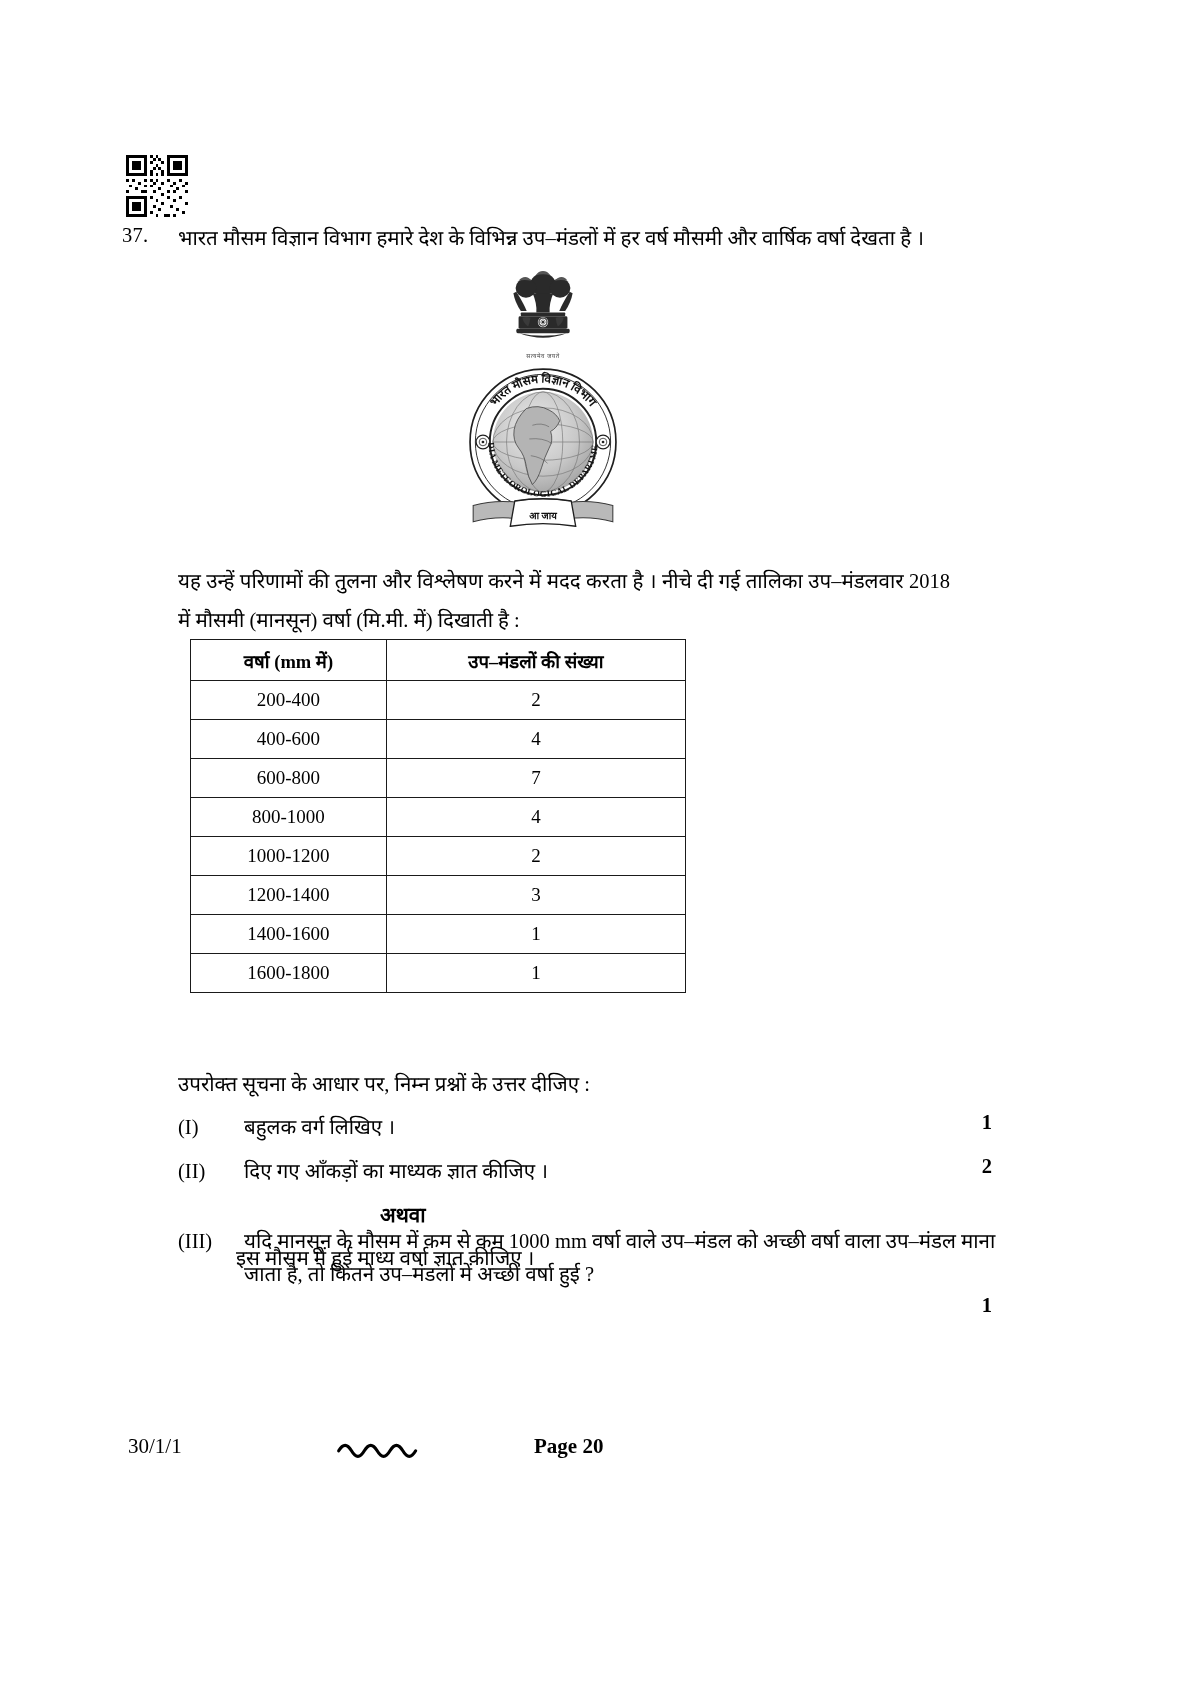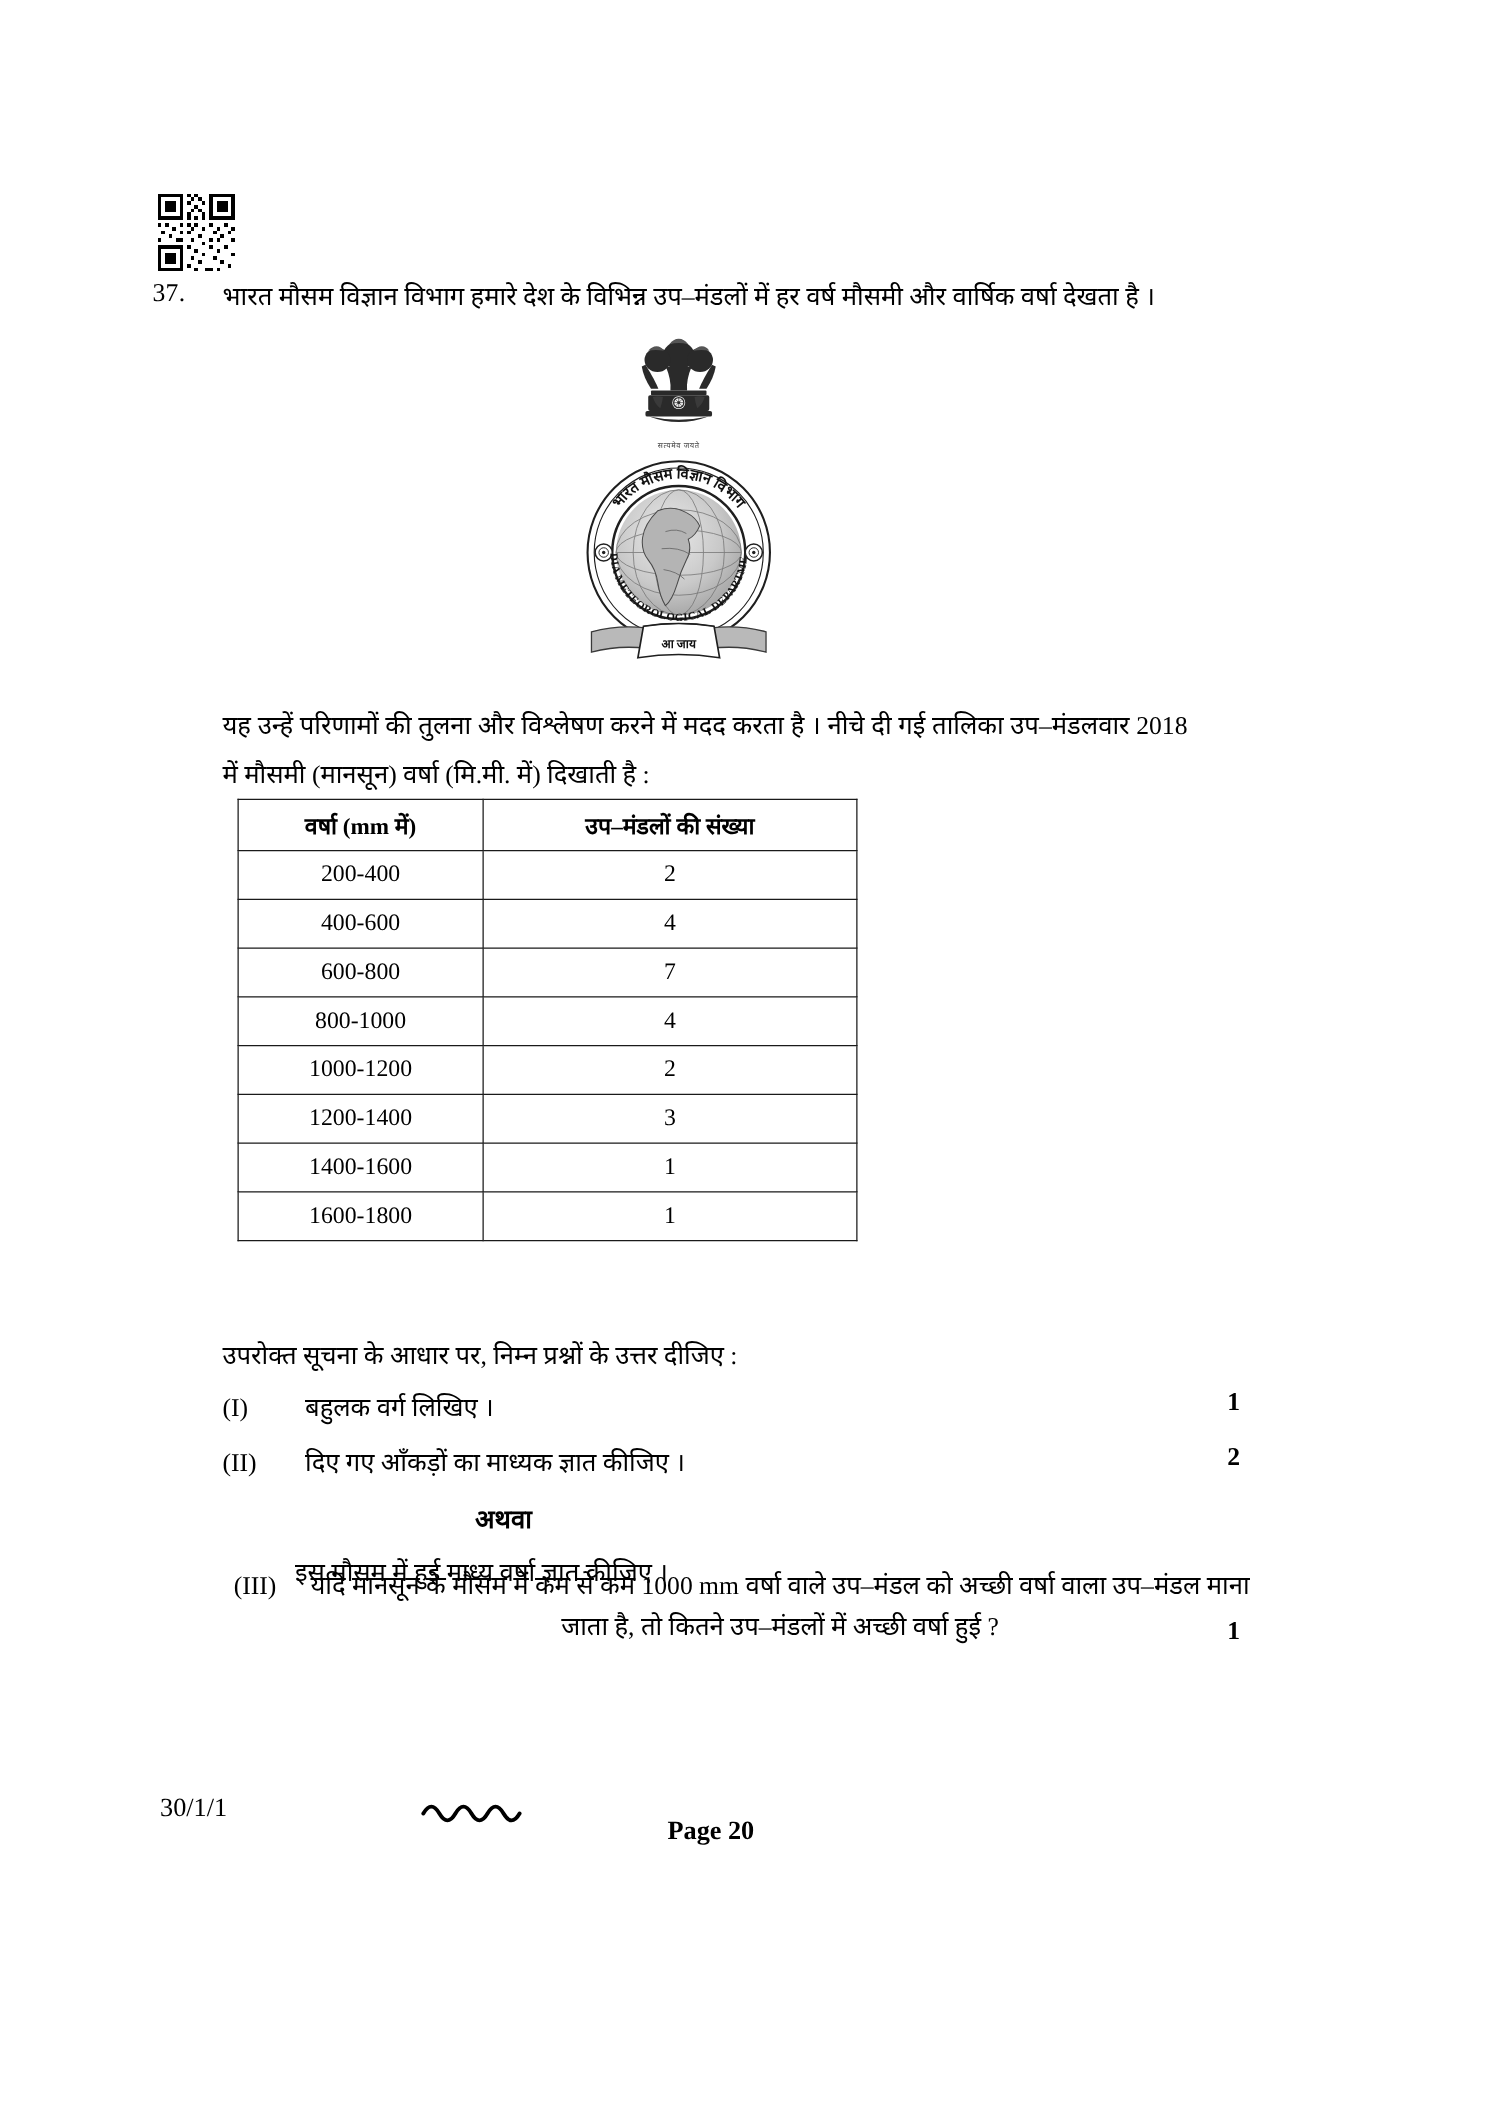--- a/index.html
+++ b/index.html
@@ -161,21 +161,21 @@
   .marks {
     position: absolute;
     font-size: 20.5px;
     font-weight: 700;
     text-align: right;
     width: 30px;
   }
 
   #subq-1 { left: 178px; top: 1111px; width: 800px; }
   #subq-2 { left: 178px; top: 1155px; width: 800px; }
-  #subq-3 { left: 178px; top: 1253px; width: 830px; text-align: center; }
+  #subq-3 { left: 178px; top: 1225px; width: 830px; }
 
   #marks-1 { left: 962px; top: 1111px; }
   #marks-2 { left: 962px; top: 1155px; }
   #marks-3 { left: 962px; top: 1294px; }
 
   .athava {
     position: absolute;
     left: 380px;
     top: 1200px;
     font-size: 20.5px;
@@ -202,21 +202,20 @@
     top: 1436px;
     width: 110px;
     height: 26px;
   }
   .footer-page {
     position: absolute;
     left: 534px;
     top: 1434px;
     font-size: 21px;
     font-weight: 700;
-    margin-top: 18px;
   }
 </style>
 </head>
 <body>
 
 <div class="page">
 
   <div class="qr-wrap">
     <svg viewBox="0 0 21 21" width="62" height="62" shape-rendering="crispEdges">
       <rect width="21" height="21" fill="#ffffff"></rect>

